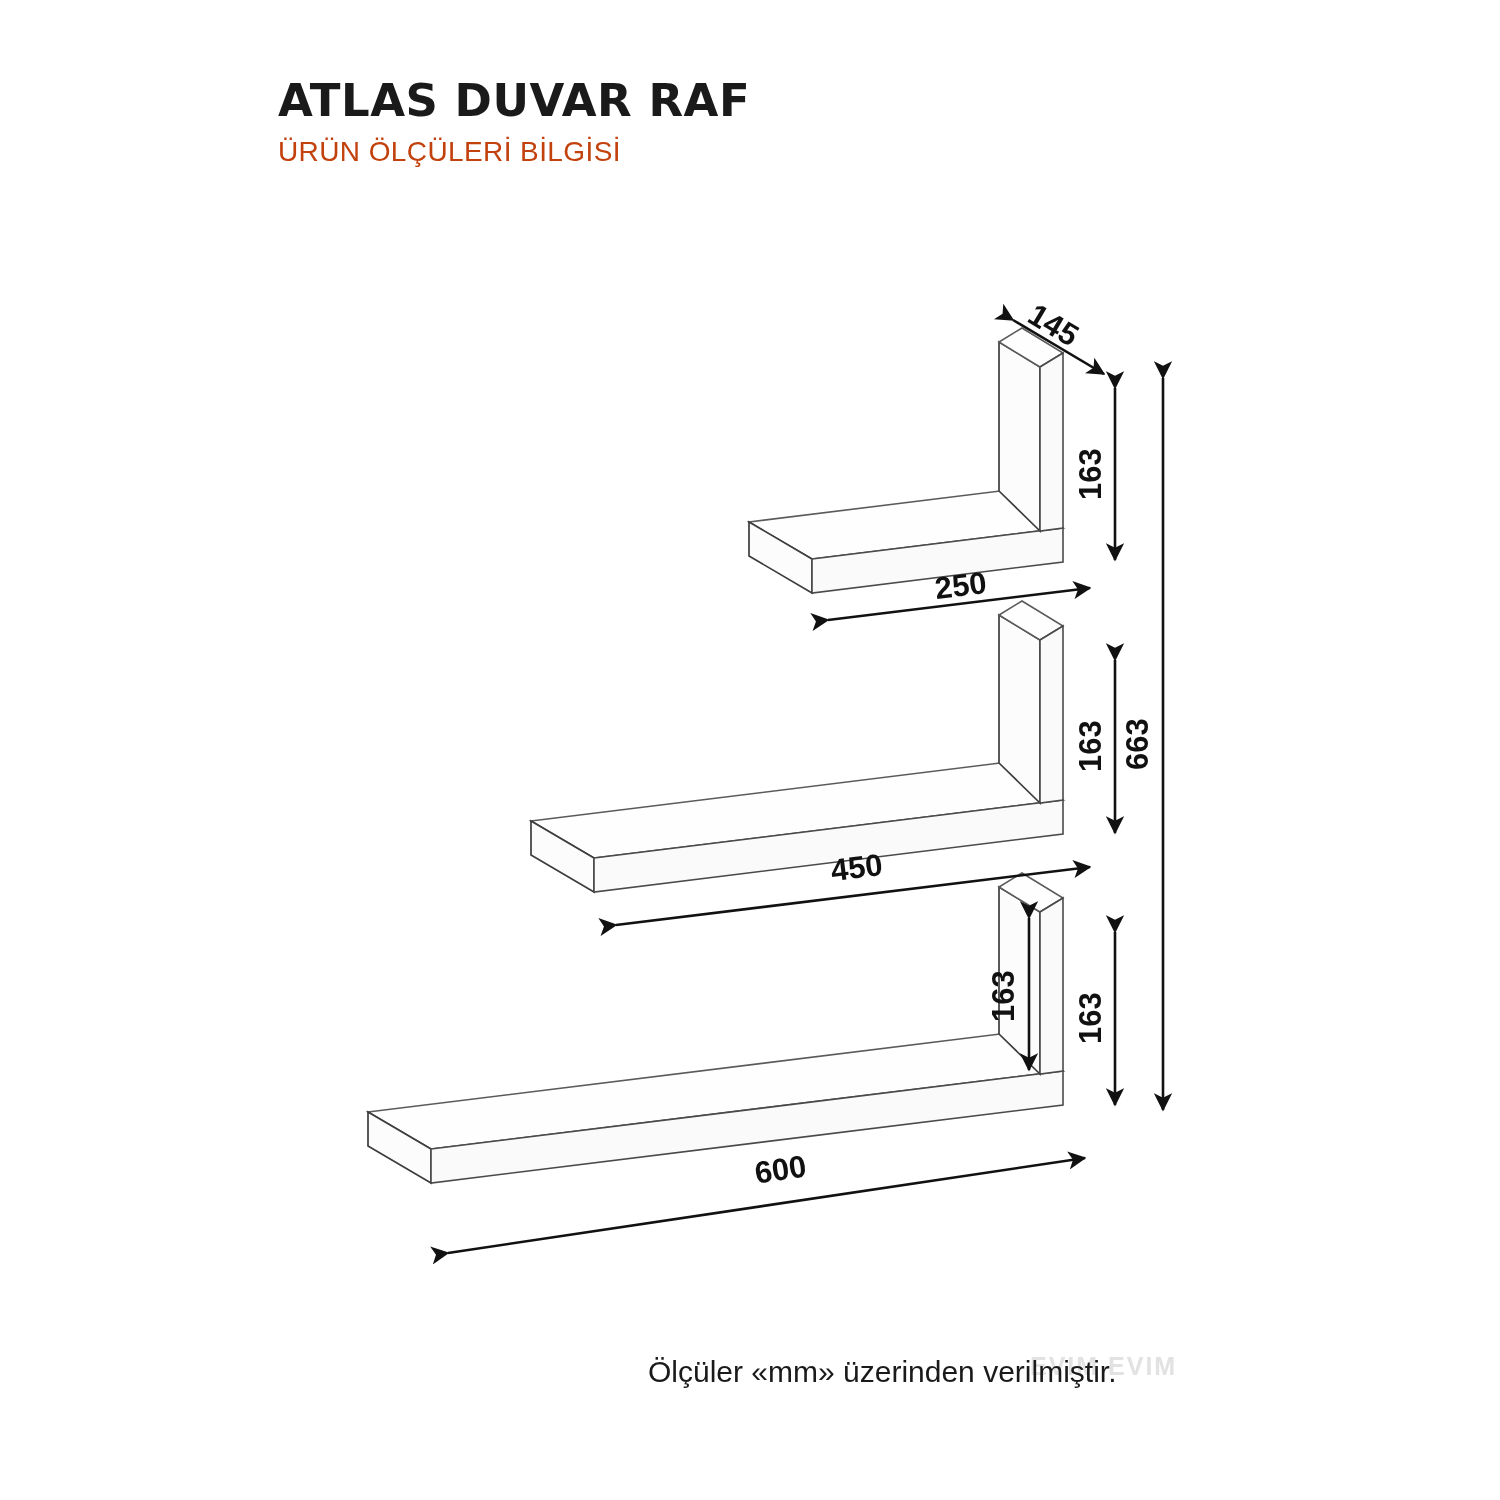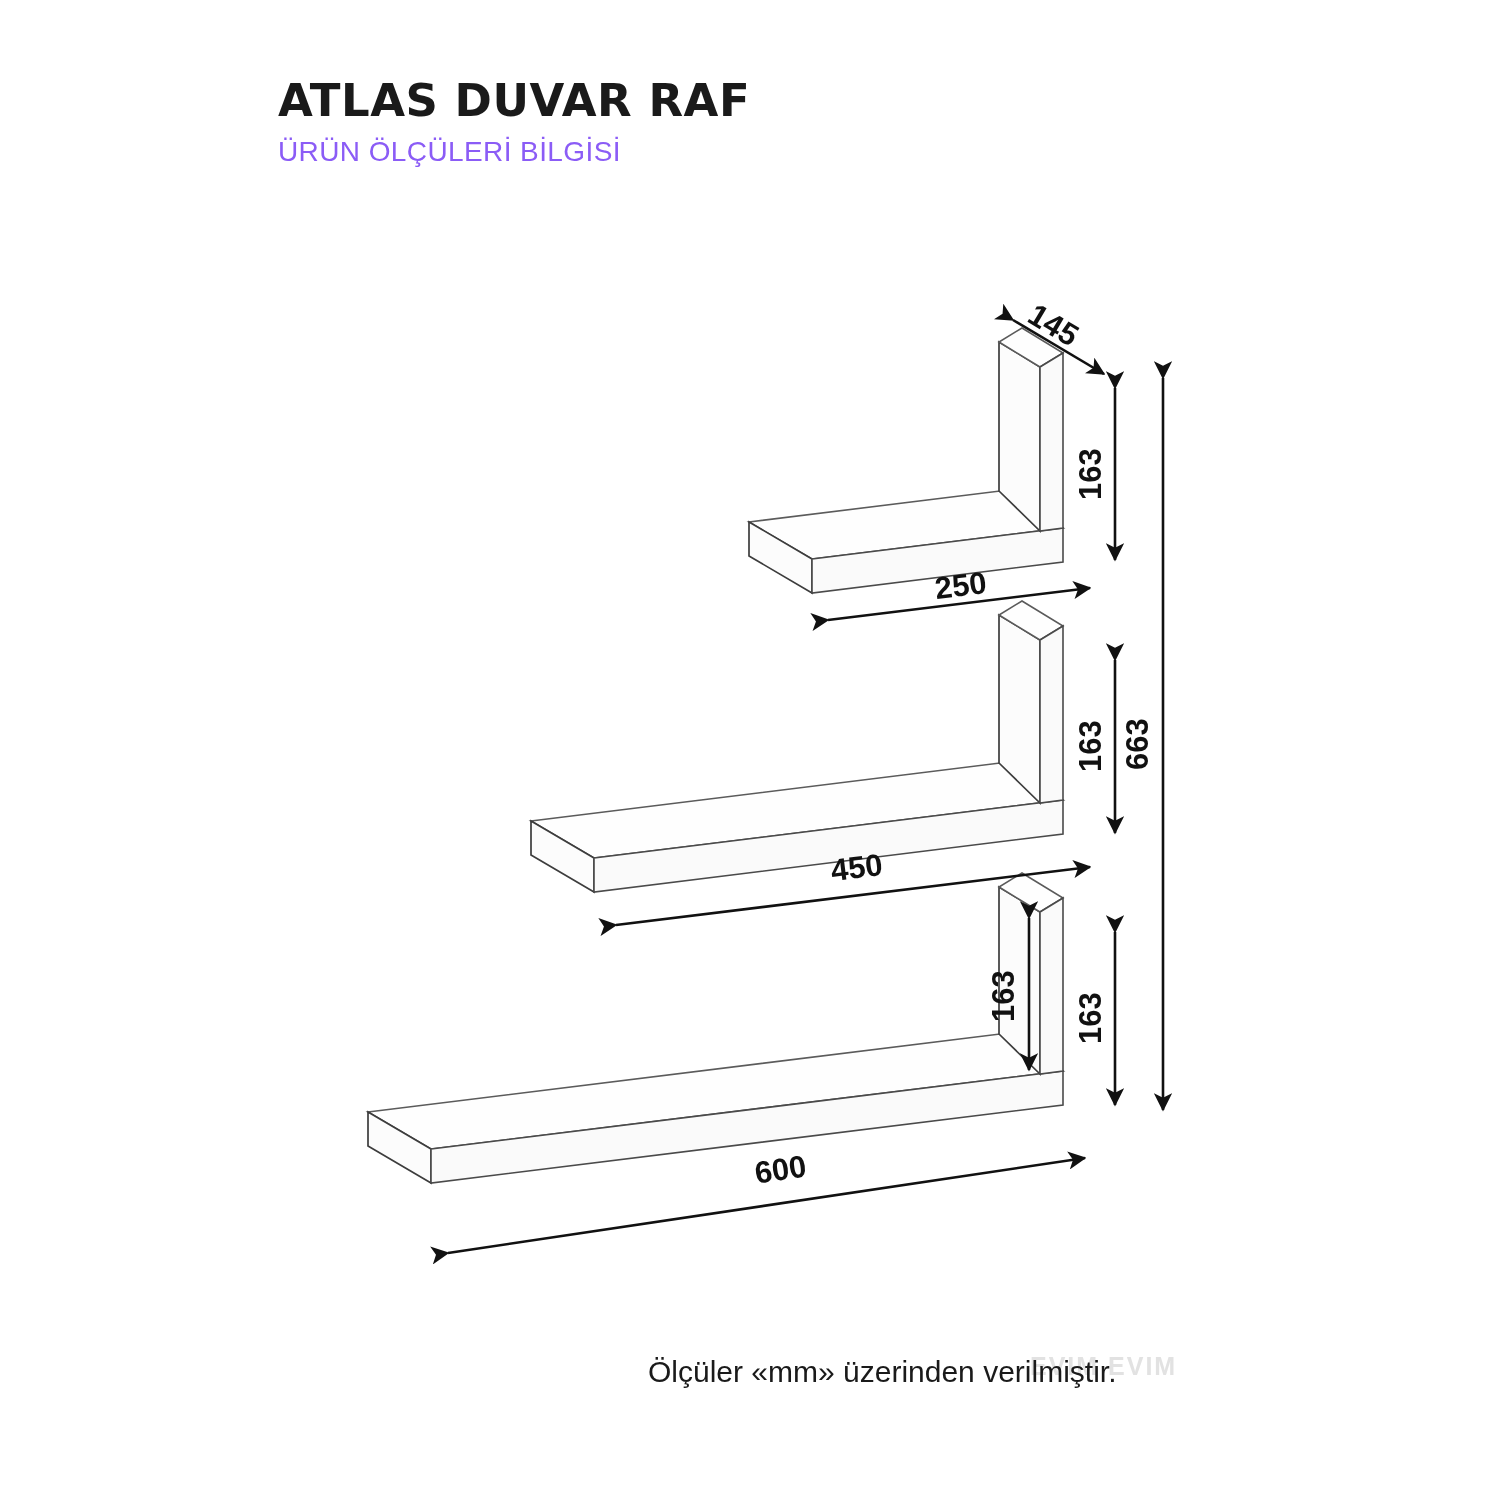--- a/index.html
+++ b/index.html
@@ -28,21 +28,21 @@
     letter-spacing: 0.5px;
     color: #1a1a1a;
     line-height: 1.0;
     white-space: nowrap;
   }
   #product-subtitle {
     font-family: "Liberation Sans", sans-serif;
     font-size: 28px;
     font-weight: 400;
     letter-spacing: 0.4px;
-    color: #8b5cf6;
+    color: #c2410c;
     margin-top: 13px;
     white-space: nowrap;
   }
   #drawing {
     position: absolute;
     left: 0;
     top: 0;
     width: 1500px;
     height: 1500px;
   }

